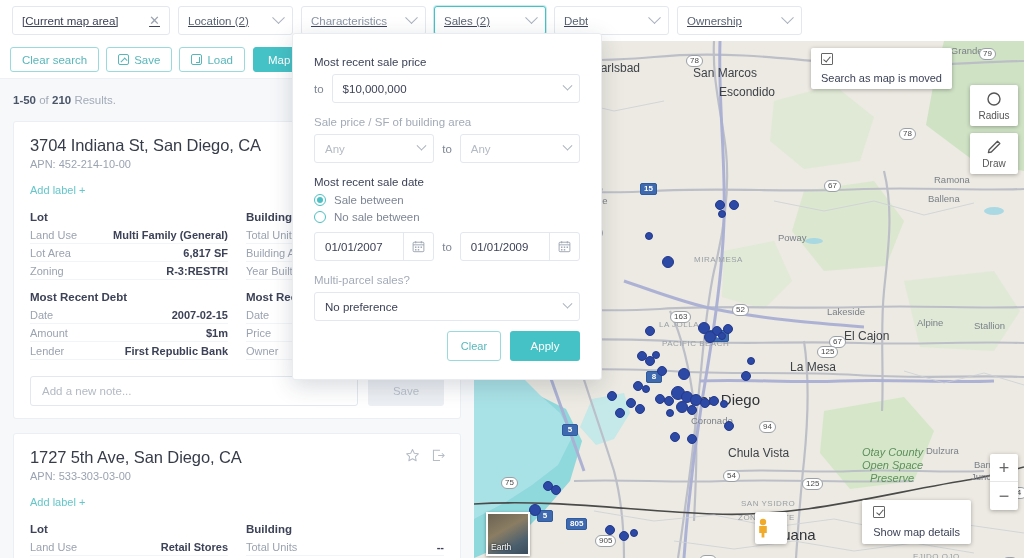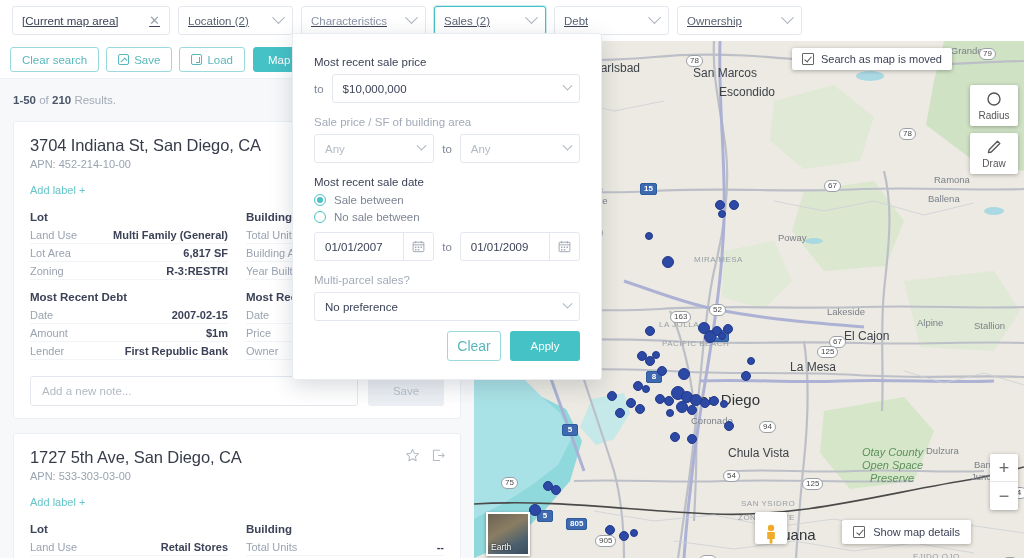--- a/index.html
+++ b/index.html
@@ -117,21 +117,21 @@
     display: flex; align-items: center; justify-content: center; font-size: 11.5px;
   }
 
   
   .map { position: absolute; top: 41px; left: 474px; width: 550px; height: 517px;
          overflow: hidden; background: #e9e5dc; }
   .mapbg { position: absolute; inset: 0; }
   .mctl {
     position: absolute; background: #fff; border-radius: 2px;
     box-shadow: 0 1px 4px rgba(0,0,0,.3); font-size: 11px; color: #3c4257;
-    display: flex; align-items: flex-end;
+    display: flex; align-items: flex-start; flex-direction: column;
   }
   .chk {
     width: 12px; height: 12px; border: 1.3px solid #666; border-radius: 1px;
     position: relative; flex: none;
   }
   .chk::after {
     content:''; position:absolute; left:3.5px; top:1px; width:3px; height:6px;
     border-right:1.4px solid #555; border-bottom:1.4px solid #555;
     transform: rotate(40deg);
   }
@@ -219,21 +219,21 @@
   .dfield {
     flex: 1; height: 29px; border: 1px solid #e3e8ee; border-radius: 3px;
     display: flex; align-items: center; justify-content: space-between;
     padding: 0 0 0 10px; font-size: 11.5px; color: #3c4257; background: #fff;
     overflow: hidden;
   }
   .wide { width: 100%; }
   .popfooter { position: absolute; right: 21px; bottom: 18px; display: flex; gap: 9px; }
   .btn-clear {
     width: 54px; height: 30px; border: 1px solid #9adadd; border-radius: 3px;
-    background: #fff; color: #58b7bb; font-size: 14px;
+    background: #fff; color: #58b7bb; font-size: 11px;
     display: flex; align-items: center; justify-content: center; cursor: pointer;
   }
   .btn-apply {
     width: 70px; height: 30px; background: #45c2c6; border-radius: 3px; color: #fff;
     font-size: 11.5px; display: flex; align-items: center; justify-content: center;
     cursor: pointer;
   }
 </style>
 </head>
 <body>
@@ -354,21 +354,21 @@
     <div id="map-highways">
         <div class="hwy" style="left: 212px; top: 14px;">78</div>
         <div class="hwy" style="left: 505px; top: 7px;">79</div>
         <div class="hwy shield" style="left: 36px; top: 43px;">5</div>
         <div class="hwy" style="left: 425px; top: 87px;">78</div>
         <div class="hwy shield" style="left: 166px; top: 142px;">15</div>
         <div class="hwy" style="left: 350px; top: 139px;">67</div>
         <div class="hwy" style="left: 112px; top: 186px;">56</div>
         <div class="hwy shield" style="left: 44px; top: 207px;">5</div>
         <div class="hwy" style="left: 196px; top: 270px;">163</div>
-        <div class="hwy" style="left: 235px; top: 263px;">52</div>
+        <div class="hwy" style="left: 258px; top: 263px;">52</div>
         <div class="hwy shield" style="left: 234px; top: 289px;">805</div>
         <div class="hwy" style="left: 355px; top: 295px;">67</div>
         <div class="hwy" style="left: 343px; top: 305px;">125</div>
         <div class="hwy shield" style="left: 172px; top: 330px;">8</div>
         <div class="hwy" style="left: 285px; top: 380px;">94</div>
         <div class="hwy shield" style="left: 88px; top: 383px;">5</div>
         <div class="hwy" style="left: 249px; top: 429px;">54</div>
         <div class="hwy" style="left: 328px; top: 437px;">125</div>
         <div class="hwy" style="left: 27px; top: 436px;">75</div>
         <div class="hwy shield" style="left: 63px; top: 469px;">5</div>

